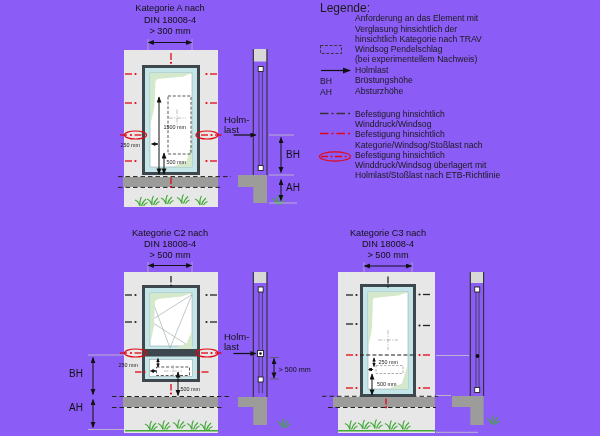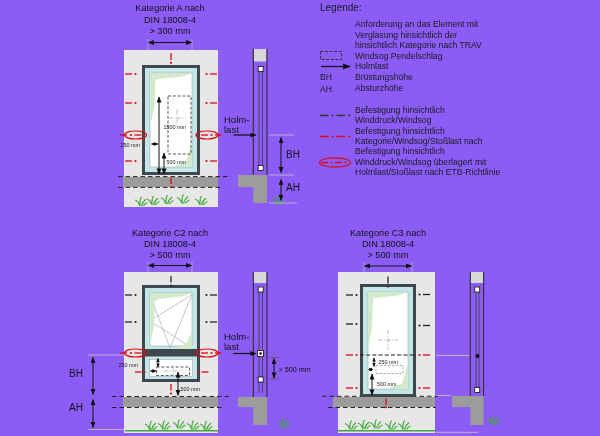--- a/index.html
+++ b/index.html
@@ -10,22 +10,22 @@
   #svgC2{left:60px;top:225px;}
   #svgC3{left:300px;top:225px;}
   .tTitle{font:9.2px "Liberation Sans",sans-serif;fill:#111;}
   .tDim{font:5.4px "Liberation Sans",sans-serif;fill:#222;}
   .tDim7{font:7.2px "Liberation Sans",sans-serif;fill:#111;}
   .tLbl{font:9.5px "Liberation Sans",sans-serif;fill:#111;}
   .tBig{font:10px "Liberation Sans",sans-serif;fill:#111;}
   
   .legend{position:absolute;left:320px;top:3px;width:262px;font-size:8.6px;
           line-height:10.3px;color:#1a1a1a;}
-  .lg-title{font-size:10px;margin-bottom:6px;}
-  .lg-row{display:flex;align-items:center;}
+  .lg-title{font-size:12px;margin-bottom:0;}
+  .lg-row{display:flex;align-items:flex-start;}
   .lg-ic{flex:0 0 35px;width:35px;padding-top:1px;}
   .lg-ic svg{position:static;display:block;}
   .lg-tx{flex:1;}
   .lg-gap{height:11px;}
   .lg-abbr{display:block;}
 </style>
 </head>
 <body>
 
 <div id="stage">
@@ -172,20 +172,21 @@
     </div>
 
     <div class="lg-row">
       <span class="lg-ic">
         <svg width="32" height="10" viewBox="0 0 32 10">
             <rect x="0.5" y="0.5" width="21" height="8" fill="none" stroke="#333" stroke-width="1" stroke-dasharray="2.8 1.8"></rect>
           </svg>
       </span>
       <div class="lg-tx">
         <div>Windsog Pendelschlag</div>
+        <div>(bei experimentellem Nachweis)</div>
       </div>
     </div>
 
     <div class="lg-row">
       <span class="lg-ic">
         <svg width="32" height="9" viewBox="0 0 32 9">
             <line x1="1" y1="4.5" x2="24" y2="4.5" stroke="#111" stroke-width="1.2"></line>
             <path d="M23,1.5 L31,4.5 L23,7.5 Z" fill="#111"></path>
           </svg>
       </span>

